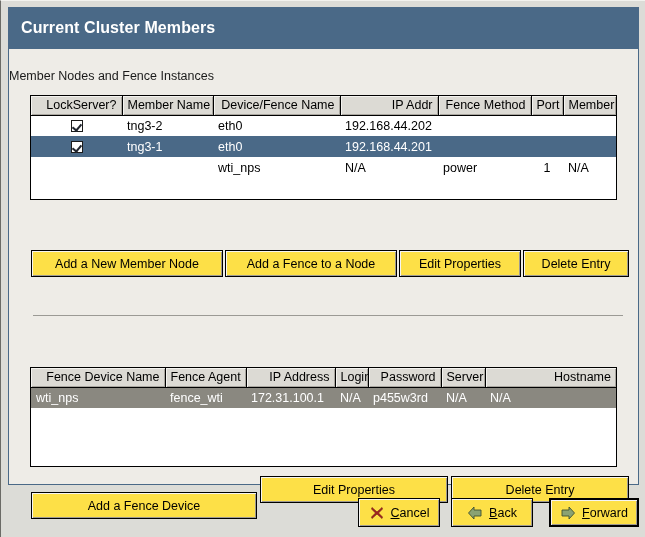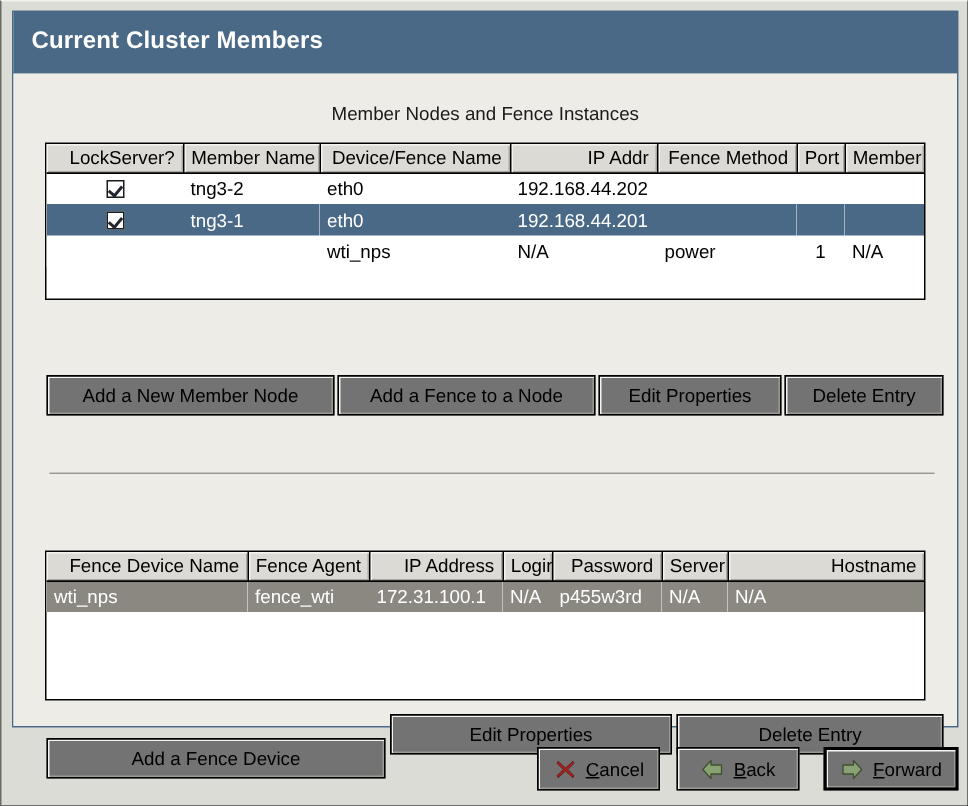--- a/index.html
+++ b/index.html
@@ -53,21 +53,20 @@
     letter-spacing: 0.1px;
   }
 
   #panel-body {
     position: relative;
     height: 435px;
     background: #eeece7;
   }
 
   .section-caption {
-    text-align: center;
     font-size: 12.5px;
     color: #1a1a1a;
   }
 
   
   .grid {
     border-collapse: collapse;
     table-layout: fixed;
     background: #ffffff;
     font-size: 12.5px;
@@ -123,21 +122,21 @@
     width: 4px; height: 7px;
     border: solid #20252e;
     border-width: 0 2px 2px 0;
     transform: rotate(40deg);
   }
 
   
   .btn {
     position: absolute;
     box-sizing: border-box;
-    background: #737373;
+    background: #fde047;
     border: 1px solid #000000;
     box-shadow: inset 1px 1px 0 #f6f5f2, inset -1px -1px 0 #9d9a93;
     font-family: "Liberation Sans", sans-serif;
     font-size: 12.5px;
     color: #000000;
     display: flex;
     align-items: center;
     justify-content: center;
     cursor: default;
     padding: 0;

